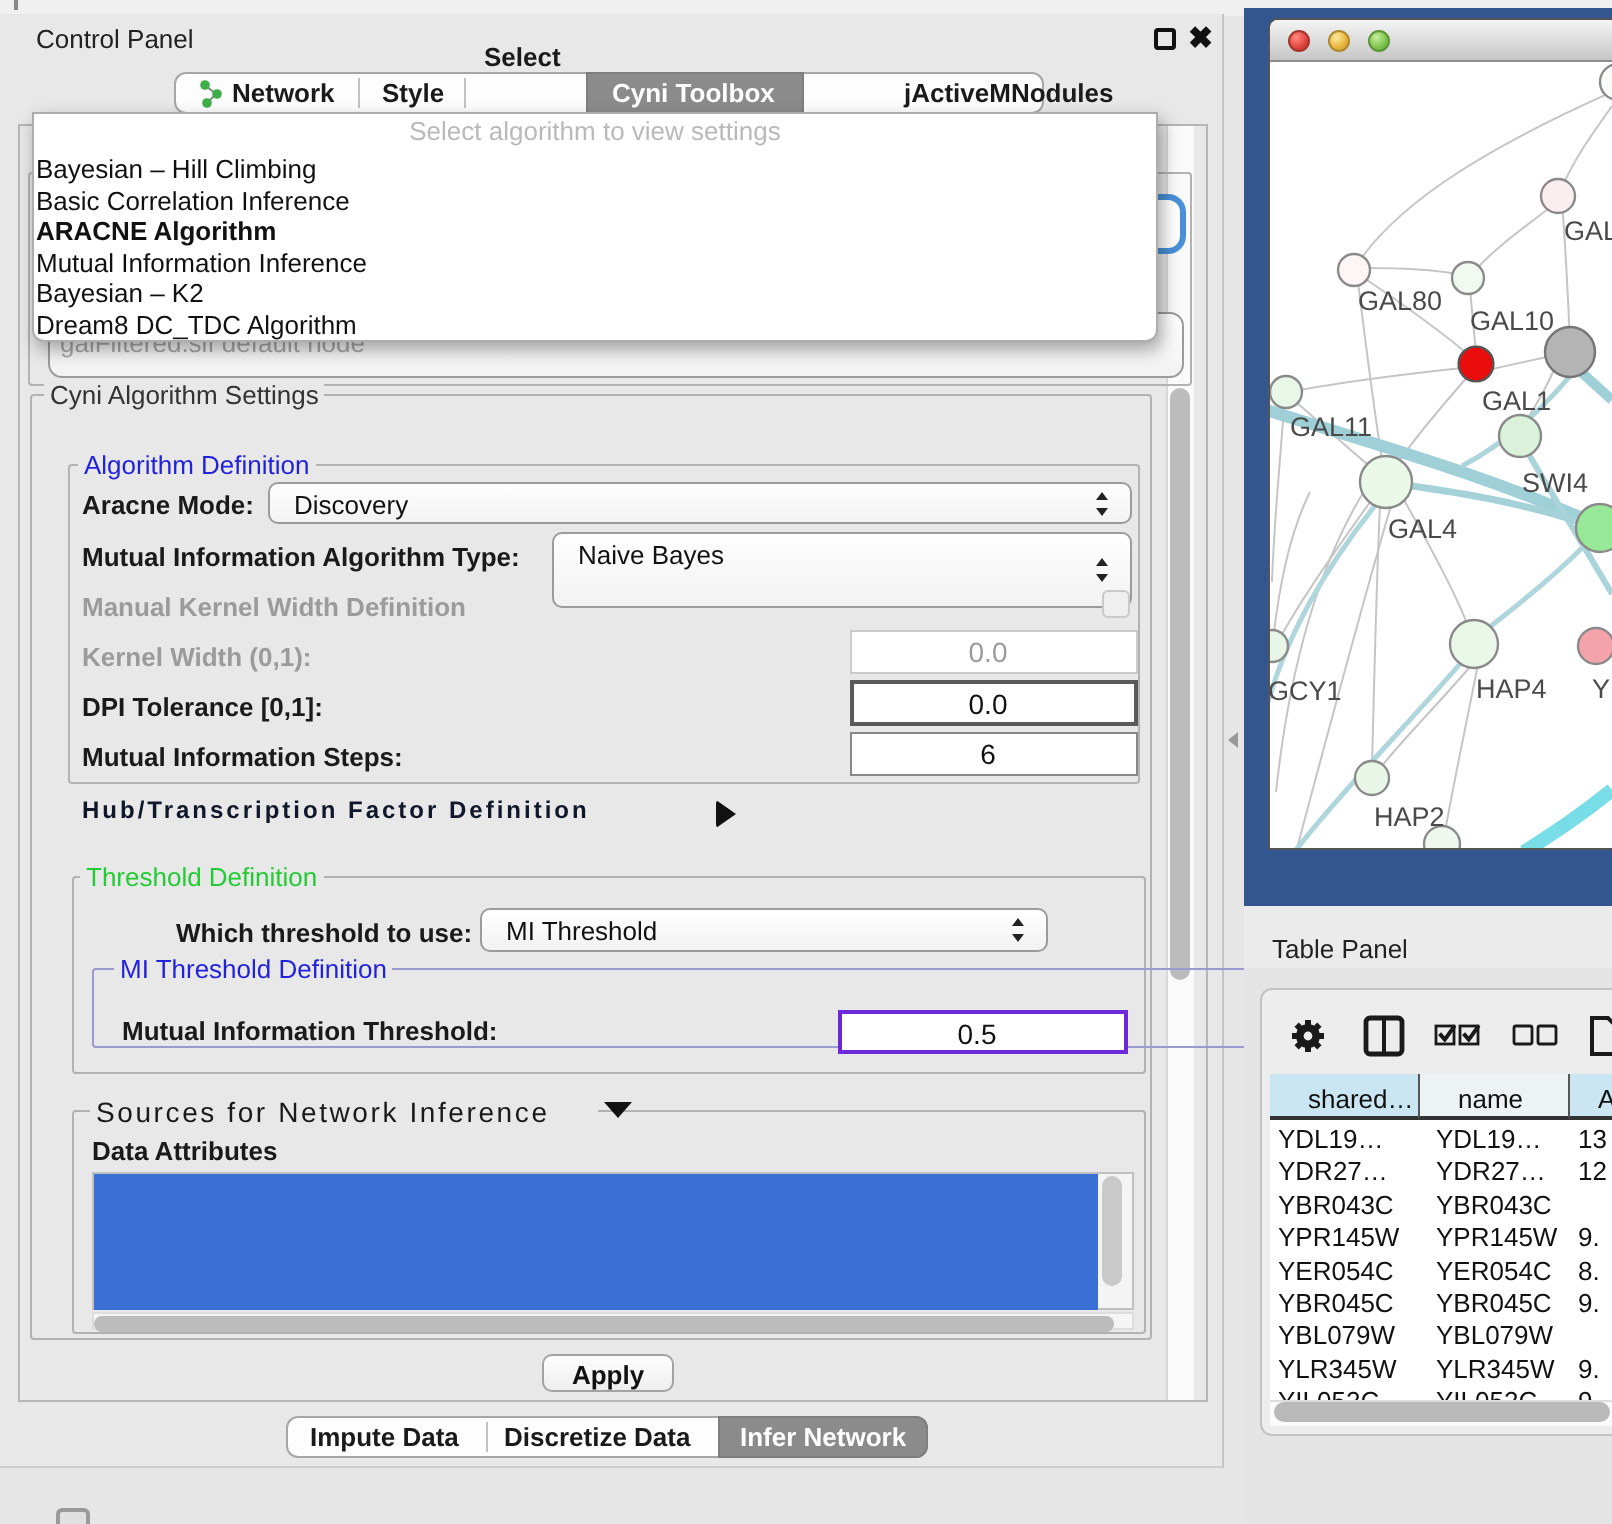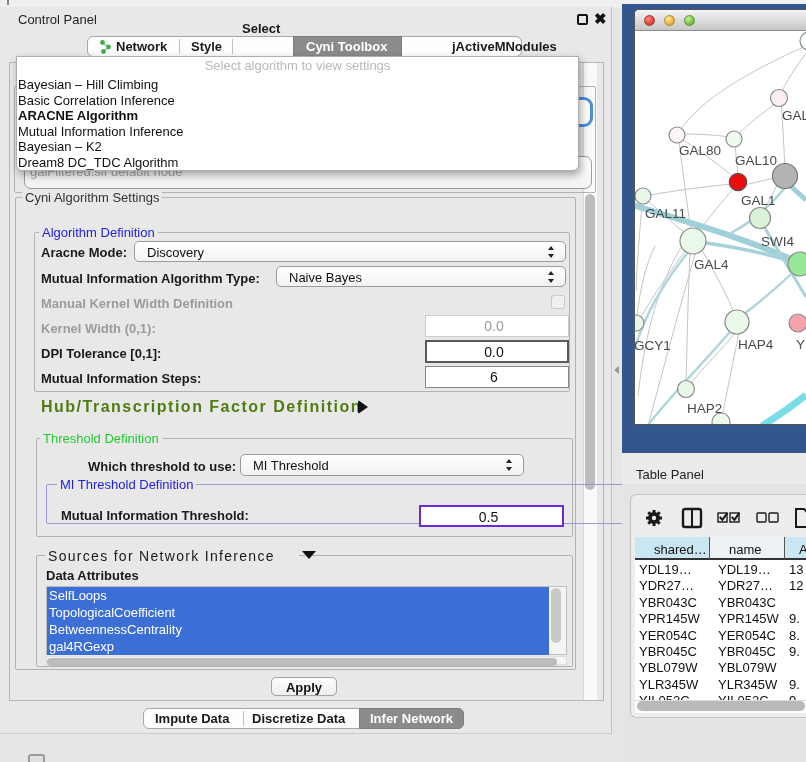--- a/index.html
+++ b/index.html
@@ -67,34 +67,34 @@
 
 <div class="gbox" style="left:34px;top:232px;width:536px;height:160px;">
   <div class="gtitle" style="left:4px;color:#2222dd;">Algorithm Definition</div>
 </div>
 <div class="abs b13" style="left:41px;top:245px;">Aracne Mode:</div>
 <div class="combo" style="left:134px;top:241px;width:432px;height:21px;">
   <div class="txt">Discovery</div>
       <div class="arrows"></div>
 </div>
 <div class="abs b13" style="left:41px;top:271px;">Mutual Information Algorithm Type:</div>
-<div class="combo" style="left:276px;top:266px;width:290px;height:21px;">
+<div class="combo" style="left:276px;top:266px;width:290px;height:38px;">
   <div class="txt">Naive Bayes</div>
       <div class="arrows"></div>
 </div>
 <div class="abs b13" style="left:41px;top:296px;color:#9b9b9b;">Manual Kernel Width Definition</div>
 <div class="abs" style="left:551px;top:295px;width:14px;height:14px;border:1px solid #c9c9c9;border-radius:3px;background:#efefef;"></div>
 <div class="abs b13" style="left:41px;top:321px;color:#9b9b9b;">Kernel Width (0,1):</div>
 <div class="field" style="left:425px;top:315px;width:144px;height:22px;border:1px solid #cccccc;color:#9b9b9b;">0.0</div>
 <div class="abs b13" style="left:41px;top:346px;">DPI Tolerance [0,1]:</div>
 <div class="field" style="left:425px;top:340px;width:144px;height:23px;border:2px solid #5a5a5a;">0.0</div>
 <div class="abs b13" style="left:41px;top:371px;">Mutual Information Steps:</div>
 <div class="field" style="left:425px;top:366px;width:144px;height:22px;border:1px solid #888;">6</div>
 
-<div class="abs" style="left:41px;top:398px;font-size:16px;font-weight:bold;letter-spacing:1.5px;color:#4d7c0f;">Hub/Transcription Factor Definition</div>
+<div class="abs" style="left:41px;top:398px;font-size:12px;font-weight:bold;letter-spacing:1.5px;color:#0f172a;">Hub/Transcription Factor Definition</div>
 <div class="abs" style="left:358px;top:400px;width:0;height:0;border-left:10px solid #111;border-top:7px solid transparent;border-bottom:7px solid transparent;border-radius:2px;"></div>
 
 <div class="gbox" style="left:36px;top:438px;width:537px;height:99px;">
   <div class="gtitle" style="left:3px;color:#22cc33;">Threshold Definition</div>
 </div>
 <div class="abs b13" style="left:88px;top:459px;">Which threshold to use:</div>
 <div class="combo" style="left:240px;top:454px;width:284px;height:22px;">
   <div class="txt">MI Threshold</div>
       <div class="arrows"></div>
 </div>
@@ -106,21 +106,20 @@
 <div class="field" style="left:419px;top:505px;width:145px;height:22px;border:2px solid #6d28d9;">0.5</div>
 
 <div class="gbox" style="left:36px;top:555px;width:537px;height:112px;">
   <div class="gtitle" style="left:8px;color:#1a1a1a;font-size:14px;letter-spacing:1.3px;top:-8px;">Sources for Network Inference&nbsp;&nbsp;&nbsp;&nbsp;</div>
 </div>
 <div class="abs" style="left:302px;top:551px;width:0;height:0;border-top:8px solid #111;border-left:7.5px solid transparent;border-right:7.5px solid transparent;"></div>
 <div class="abs b13" style="left:46px;top:568px;">Data Attributes</div>
 
 <div class="abs" style="left:46px;top:586px;width:521px;height:69px;background:#fff;border:1px solid #c0c0c0;"></div>
 <div class="abs" style="left:47px;top:587px;width:502px;height:68px;background:#3b6fd6;"></div>
-<div class="abs" style="left:49px;top:588px;font-size:13px;color:#fff;line-height:16.9px;">SelfLoops<br>TopologicalCoefficient<br>BetweennessCentrality<br>gal4RGexp</div>
 <div class="abs" style="left:549px;top:587px;width:17px;height:67px;background:#f4f4f4;"></div>
 <div class="abs" style="left:551px;top:588px;width:10px;height:55px;background:#c9c9c9;border-radius:5px;"></div>
 
 <div class="abs" style="left:46px;top:656px;width:521px;height:9px;background:#f5f5f5;border:1px solid #ddd;"></div>
 <div class="abs" style="left:47px;top:658px;width:510px;height:8px;background:#bcbcbc;border-radius:4px;"></div>
 
 <div class="abs" style="left:271px;top:677px;width:66px;height:19px;background:linear-gradient(#fefefe,#eee);border:1px solid #a3a3a3;border-radius:5px;text-align:center;font-size:13px;font-weight:bold;color:#111;padding-top:2px;">Apply</div>
 
 <div class="abs" style="left:143px;top:708px;width:321px;height:21px;background:#fdfdfd;border:1px solid #a6a6a6;border-radius:6px;"></div>
 <div class="abs" style="left:359px;top:708px;width:105px;height:21px;background:#8b8b8b;border:1px solid #7e7e7e;border-radius:0 6px 6px 0;"></div>

